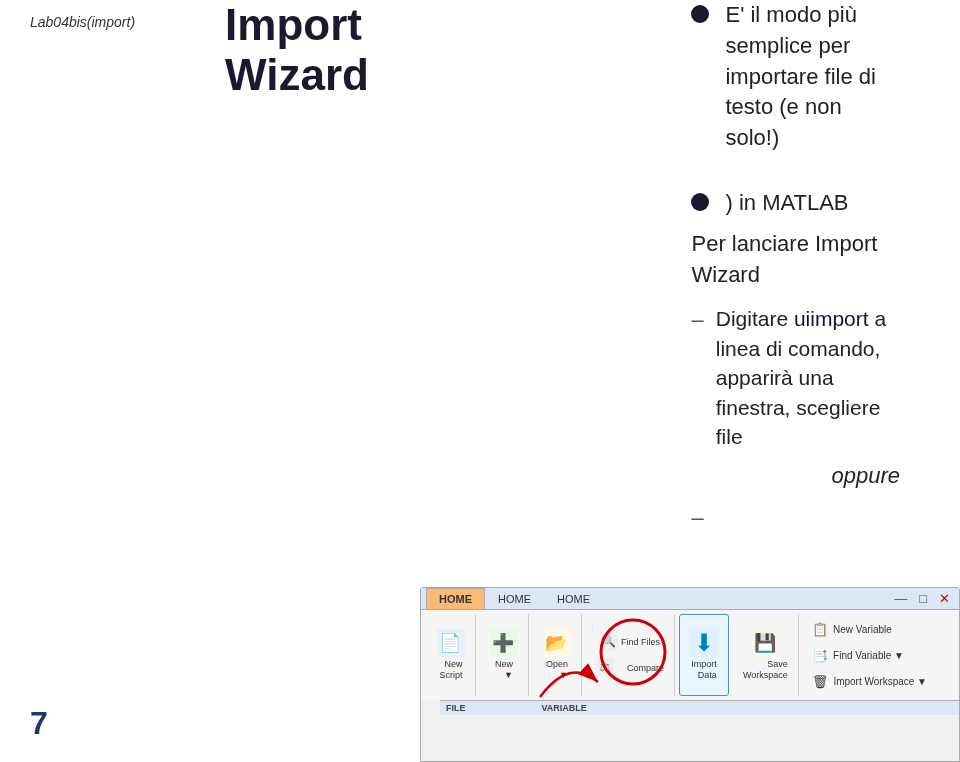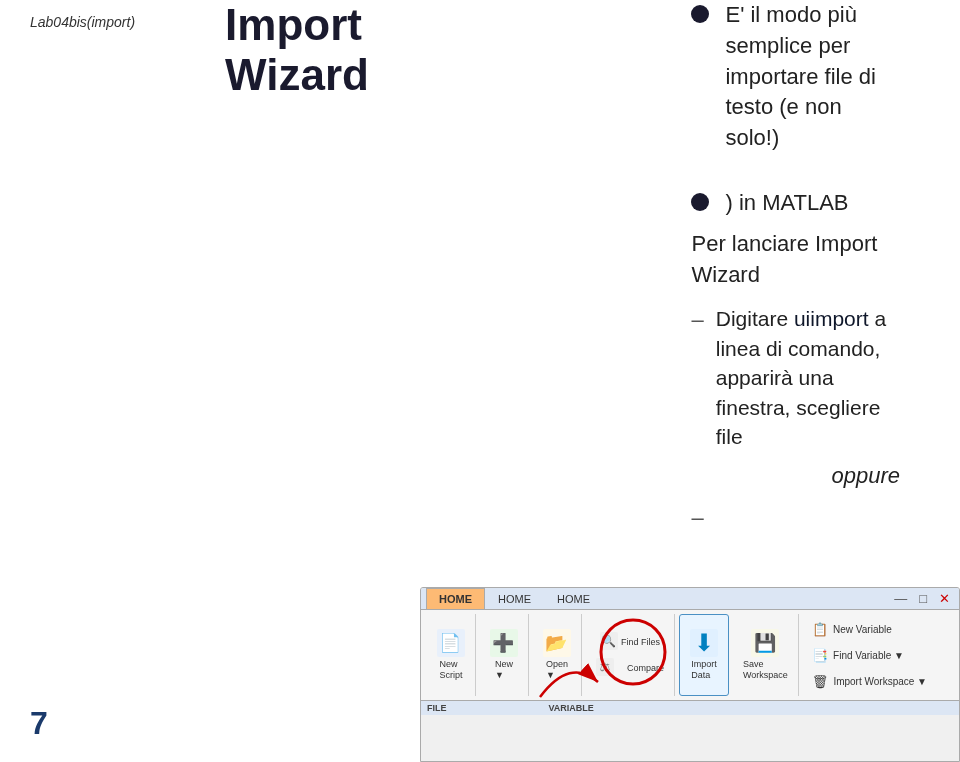--- a/index.html
+++ b/index.html
@@ -213,21 +213,21 @@
       display: flex;
       align-items: center;
       justify-content: center;
       font-size: 18px;
       margin-bottom: 2px;
     }
 
     .ribbon-btn-label {
       font-size: 9px;
       color: #333;
-      text-align: left;
+      text-align: right;
       line-height: 1.2;
     }
 
     .icon-new-script { color: #2a6099; background: #e8f0fb; }
     .icon-new { color: #2a8a2a; background: #e8f8e8; }
     .icon-open { color: #e8a020; background: #fef8e8; }
     .icon-find { color: #888; background: #eeeeee; }
     .icon-compare { color: #888; background: #eeeeee; }
     .icon-import { color: #0080c0; background: #e0f0ff; }
     .icon-save { color: #808000; background: #f8f8e8; }
@@ -255,21 +255,22 @@
       font-size: 13px;
     }
 
     .ribbon-bottom {
       background: #dce6f4;
       border-top: 1px solid #aaa;
       display: flex;
       padding: 2px 6px;
       font-size: 9px;
       color: #333;
-      gap: 42px;
+      gap: 16px;
+      margin-left: 19px;
     }
 
     .ribbon-section-label {
       font-size: 9px;
       color: #444;
       font-weight: bold;
     }
 
     
     .page-number {

